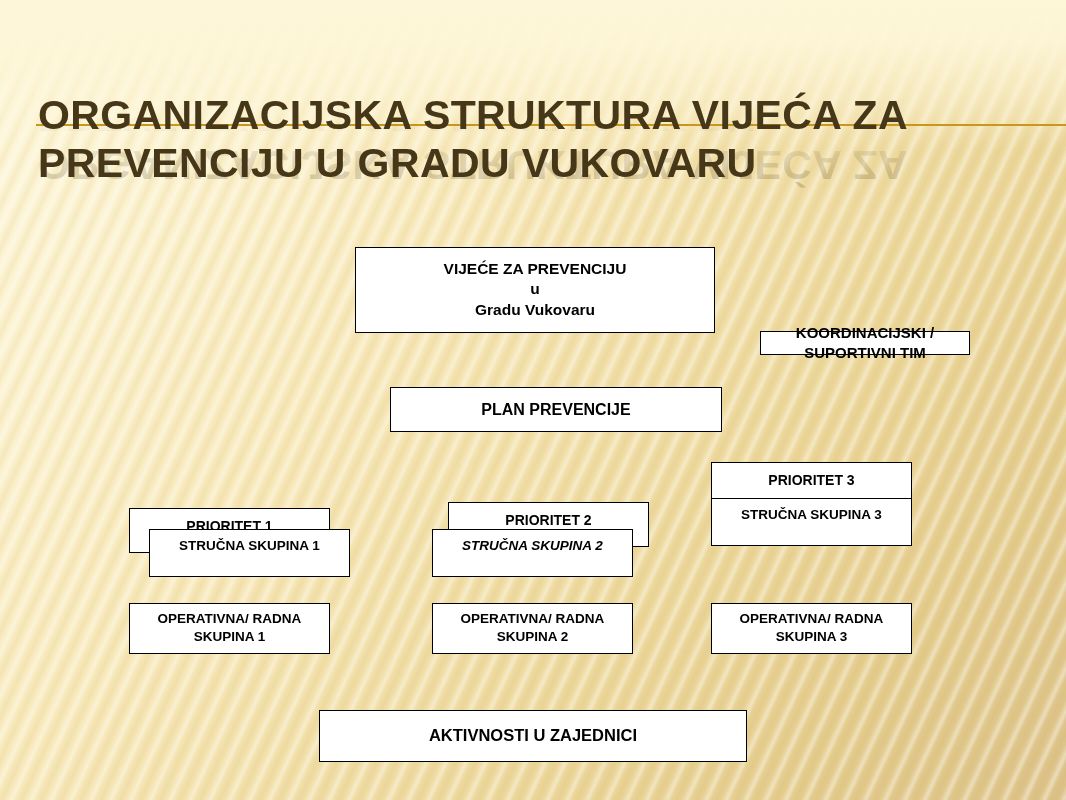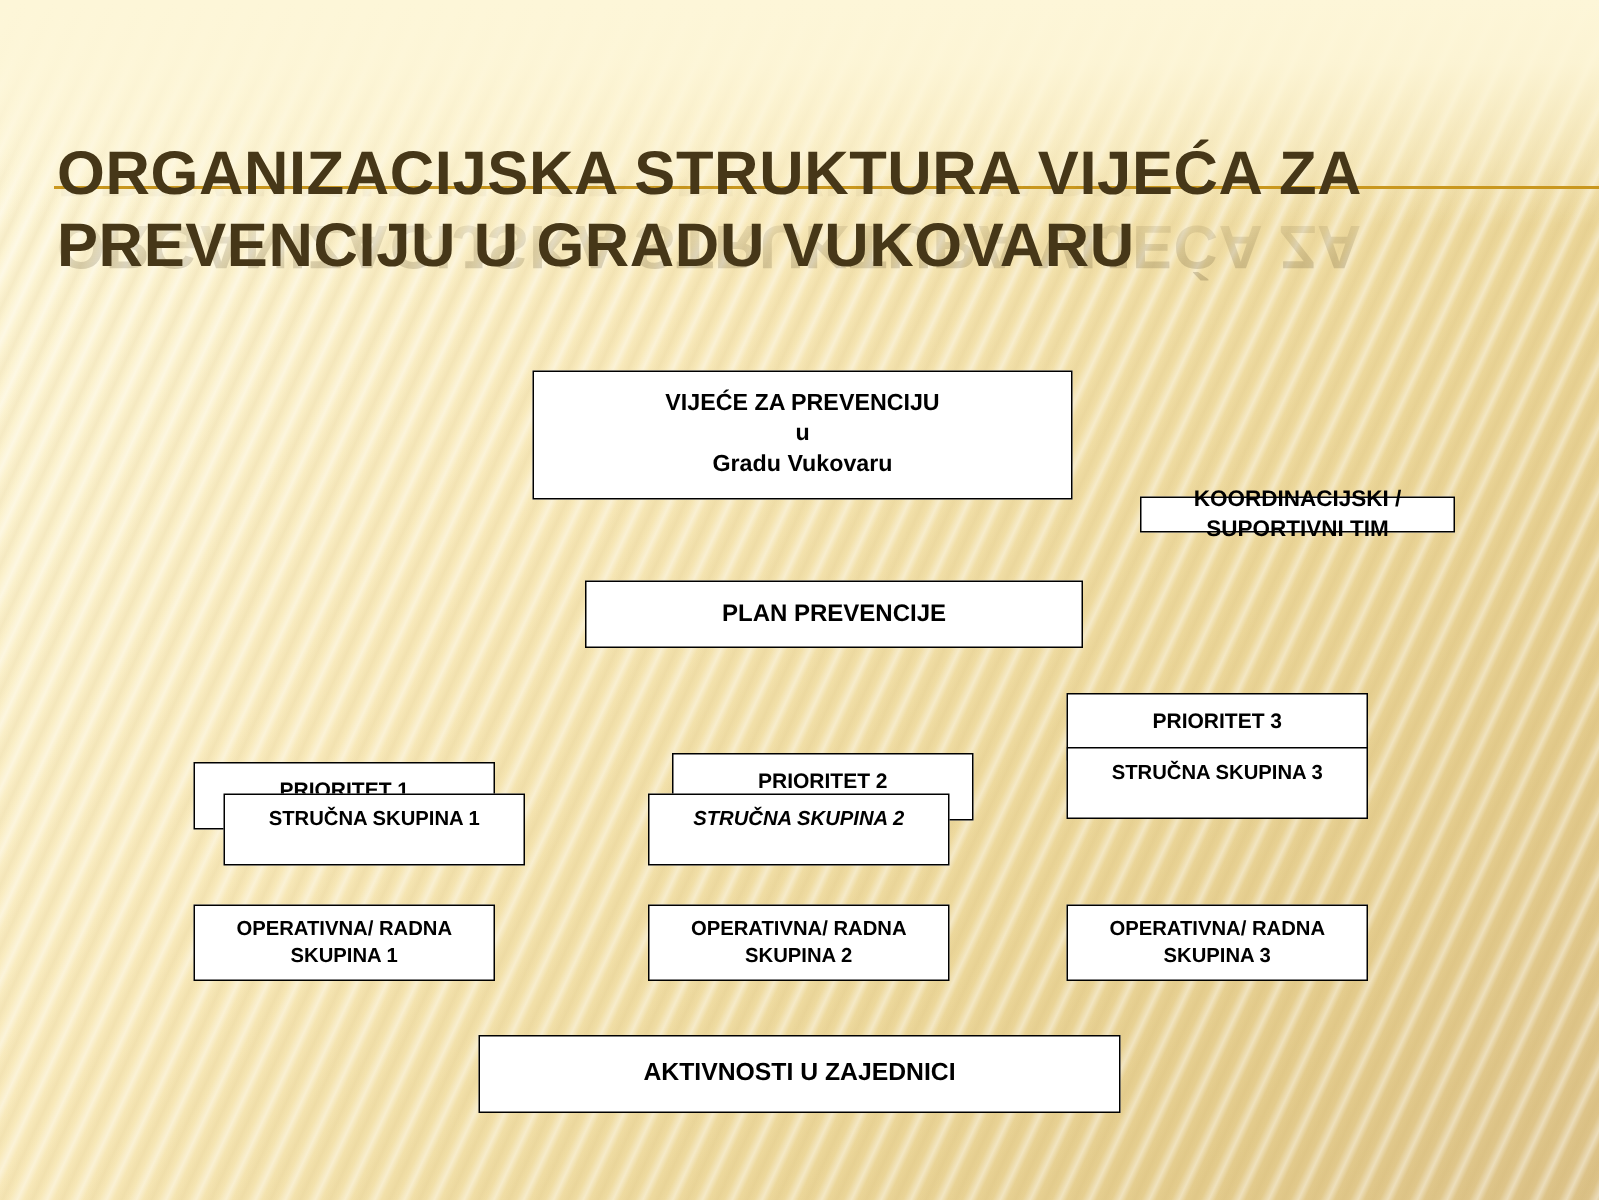--- a/index.html
+++ b/index.html
@@ -161,21 +161,21 @@
 
   #node-expert-1    { left: 129px; top: 529px; margin-left: 20px; }
   #node-expert-2    { left: 432px; top: 529px; font-style: italic; }
   #node-expert-3    { left: 711px; top: 498px; }
 
   #node-operative-1 { left: 129px; top: 603px; }
   #node-operative-2 { left: 432px; top: 603px; }
   #node-operative-3 { left: 711px; top: 603px; }
 
   #node-activities {
-    left: 319px; top: 690px; width: 428px; height: 52px;
+    left: 319px; top: 710px; width: 428px; height: 52px;
     font-size: 16.5px;
     align-items: center;
   }
 </style>
 </head>
 <body>
 
 <div id="slide">
 
   <div id="stripes"></div>

